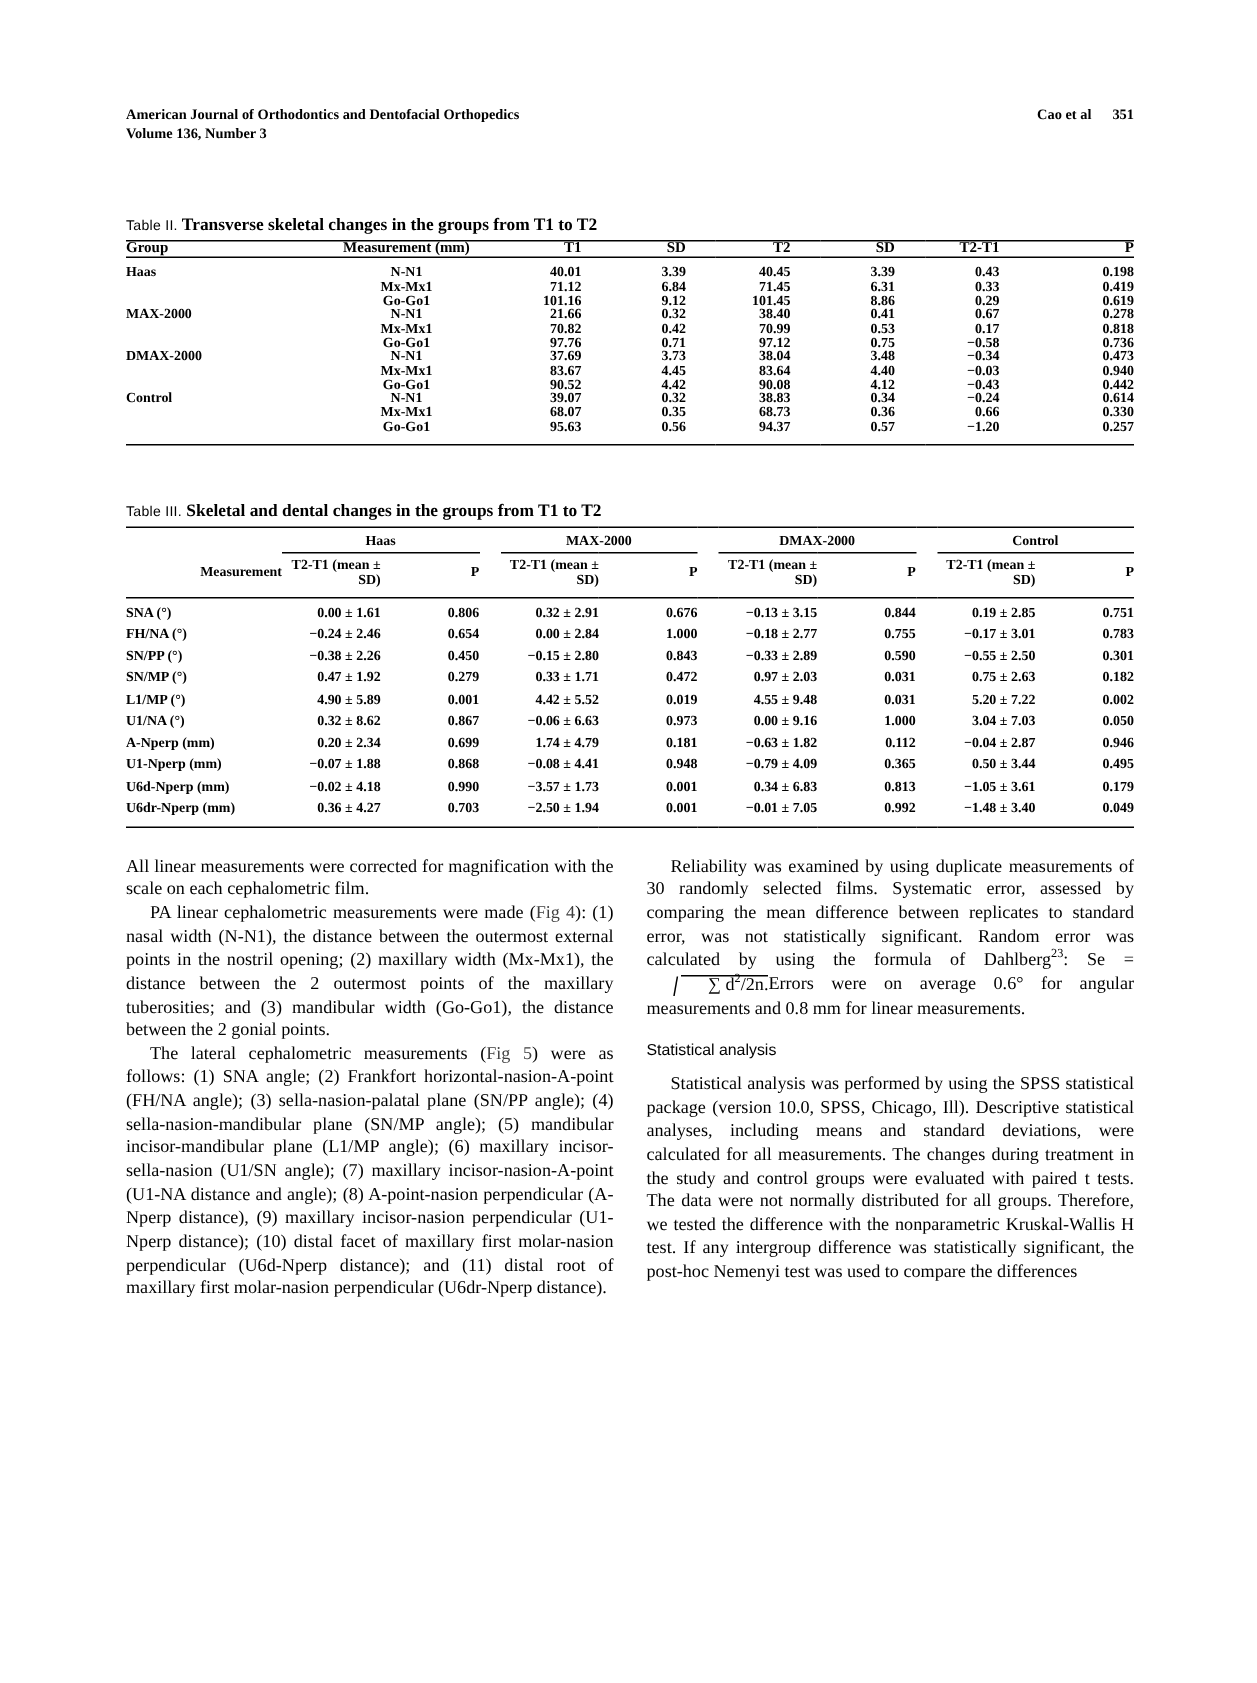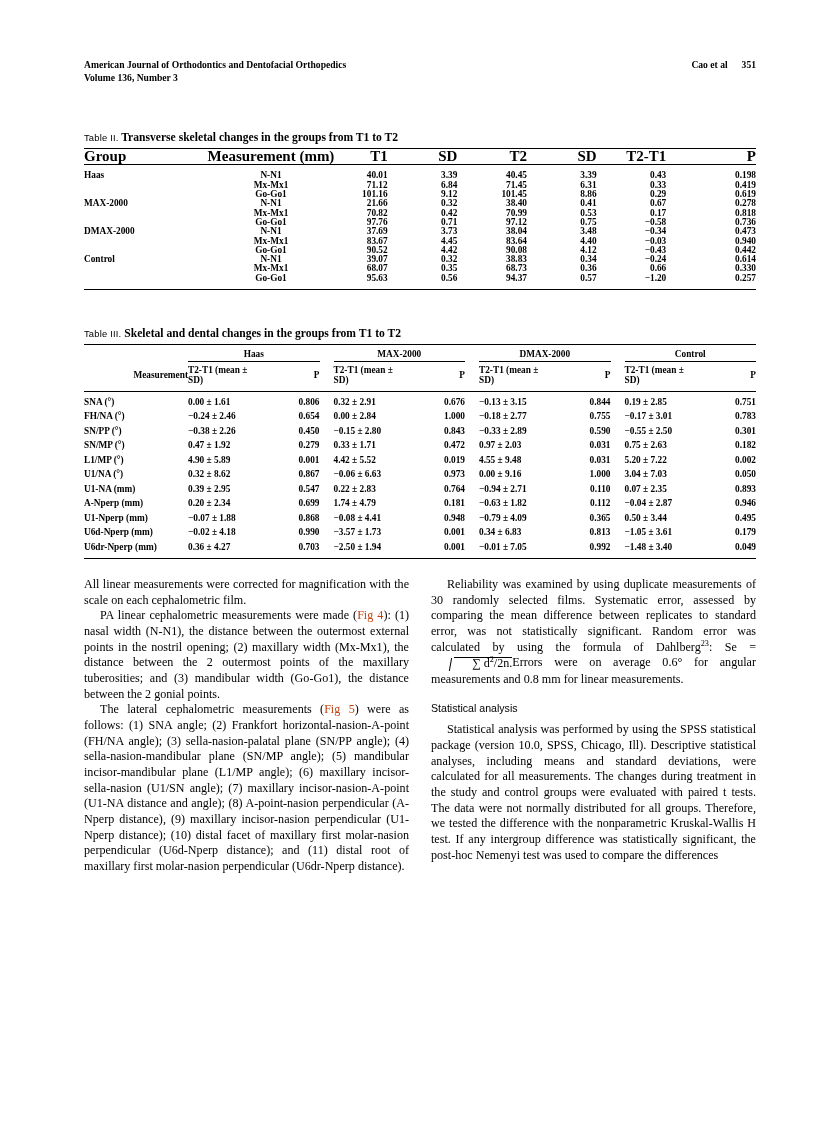--- a/index.html
+++ b/index.html
@@ -15,21 +15,21 @@
     position: relative;
     width: 838px;
     height: 1122px;
     margin: 0 auto;
     background: #ffffff;
     overflow: hidden;
   }
   .content {
     position: absolute;
     left: 84px;
-    top: 58px;
+    top: 70px;
     width: 672px;
   }
 
   
   .runhead {
     display: flex;
     justify-content: space-between;
     align-items: flex-start;
     font-size: 9.6px;
     line-height: 1.38;
@@ -65,21 +65,21 @@
   }
   table.sci th, table.sci td {
     padding: 0;
     font-weight: bold;
     line-height: 1.0;
   }
   .rule-top    { border-top: 1.6px solid #000; }
   .rule-bottom { border-bottom: 1.6px solid #000; }
 
   
-  .t2 th { font-size: 15px; padding: 5px 0 7px 0; }
+  .t2 th { font-size: 10px; padding: 5px 0 7px 0; }
   .t2 td { padding: 3.0px 0; font-size: 9.3px; }
   .t2 .c-group { text-align: left; width: 120px; }
   .t2 .c-meas  { text-align: center; width: 134px; }
   .t2 .c-num   { text-align: right; }
   .t2 .pad-r   { padding-right: 20px; }
   .t2 tr.first-body td { padding-top: 6px; }
   .t2 tr.last-body td { padding-bottom: 6px; }
 
   
   .t3 { font-size: 9.3px; }
@@ -92,21 +92,21 @@
   .t3 .grp-head.underlined {
     border-bottom: 0.9px solid #000;
   }
   .t3 .sub-head {
     text-align: center;
     font-weight: bold;
     padding: 4px 0 6px 0;
   }
   .t3 .sub-head.left { text-align: right; }
   .t3 .meas-col { width: 104px; text-align: left; }
-  .t3 .val-col  { width: 100px; text-align: left; }
+  .t3 .val-col  { width: 100px; text-align: right; }
   .t3 .p-col    { width: 44px;  text-align: right; }
   .t3 td.body { padding: 2.6px 0; }
   .t3 tr.first-body td { padding-top: 6px; }
   .t3 tr.last-body td  { padding-bottom: 6px; }
   .t3 .gap { width: 14px; }
 
   
   .cols {
     display: flex;
     gap: 22px;
@@ -116,21 +116,21 @@
     width: 325px;
     font-size: 12.1px;
     line-height: 1.295;
     text-align: justify;
   }
   .col p {
     margin: 0;
     text-indent: 16px;
   }
   .col p.noindent { text-indent: 0; }
-  .link { color: #c2410c; }
+  .link { color: #404040; }
   .subhead {
     font-family: "Liberation Sans", "DejaVu Sans", sans-serif;
     font-size: 10.6px;
     font-weight: normal;
     margin: 14px 0 7px 0;
     text-indent: 0;
     text-align: left;
   }
   sup { font-size: 0.68em; vertical-align: super; line-height: 0; }
 
@@ -431,34 +431,20 @@
               <td class="body val-col">−0.06 ± 6.63</td>
               <td class="body p-col">0.973</td>
               <td class="body gap"></td>
               <td class="body val-col">0.00 ± 9.16</td>
               <td class="body p-col">1.000</td>
               <td class="body gap"></td>
               <td class="body val-col">3.04 ± 7.03</td>
               <td class="body p-col">0.050</td>
             </tr>
             <tr>
-              <td class="body meas-col">U1-NA (mm)</td>
-              <td class="body val-col">0.39 ± 2.95</td>
-              <td class="body p-col">0.547</td>
-              <td class="body gap"></td>
-              <td class="body val-col">0.22 ± 2.83</td>
-              <td class="body p-col">0.764</td>
-              <td class="body gap"></td>
-              <td class="body val-col">−0.94 ± 2.71</td>
-              <td class="body p-col">0.110</td>
-              <td class="body gap"></td>
-              <td class="body val-col">0.07 ± 2.35</td>
-              <td class="body p-col">0.893</td>
-            </tr>
-            <tr>
               <td class="body meas-col">A-Nperp (mm)</td>
               <td class="body val-col">0.20 ± 2.34</td>
               <td class="body p-col">0.699</td>
               <td class="body gap"></td>
               <td class="body val-col">1.74 ± 4.79</td>
               <td class="body p-col">0.181</td>
               <td class="body gap"></td>
               <td class="body val-col">−0.63 ± 1.82</td>
               <td class="body p-col">0.112</td>
               <td class="body gap"></td>

